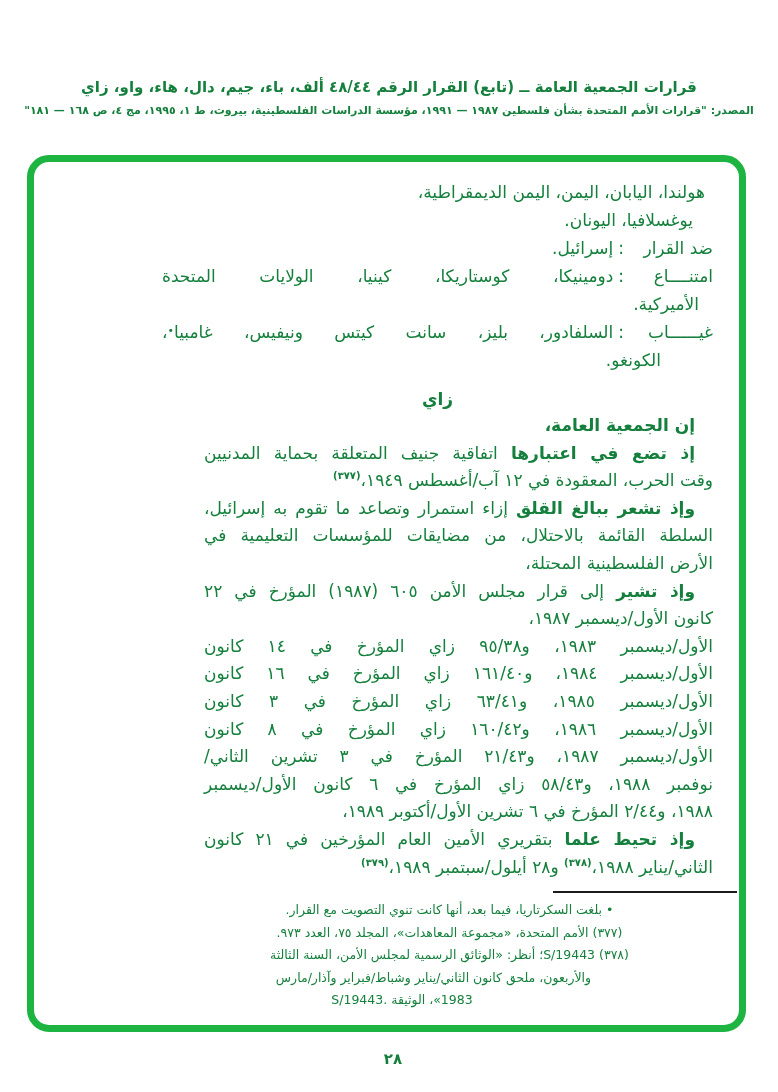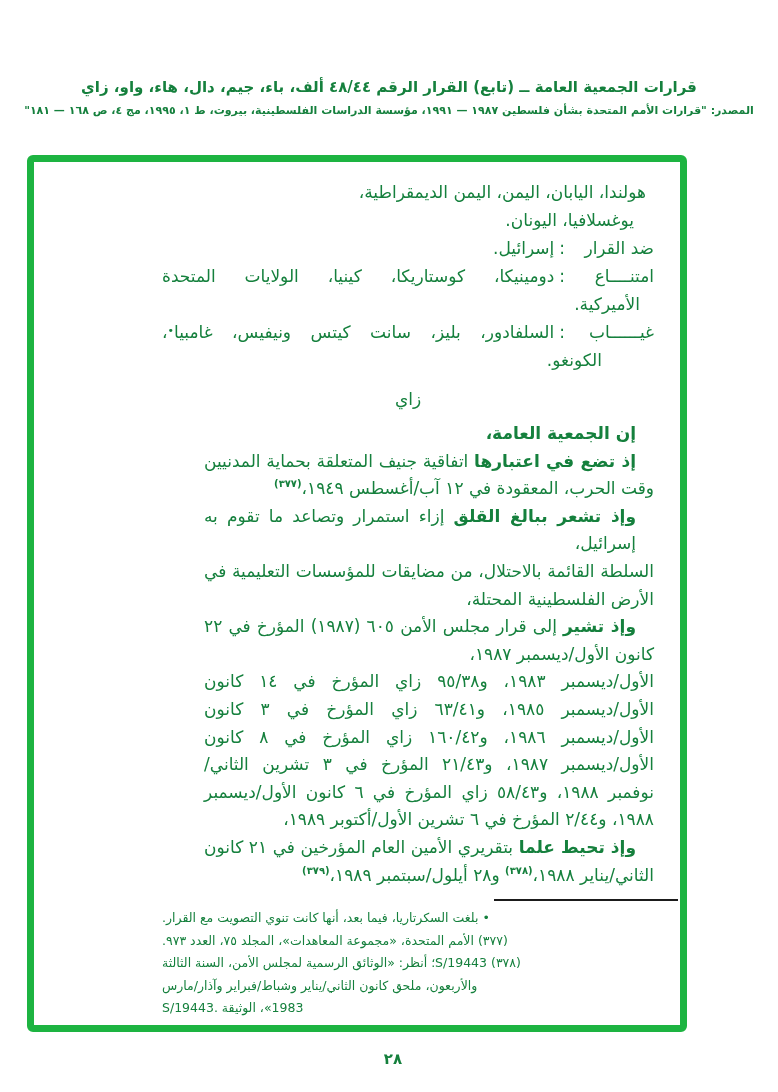--- a/index.html
+++ b/index.html
@@ -20,23 +20,23 @@
   }
   .hdr-source{
     margin-top:5px;
     font-size:11px;font-weight:bold;line-height:15px;
   }
   
   .frame{
     box-sizing:border-box;
     position:absolute;
     left:27px;top:155px;
-    width:660px;height:877px;
+    width:719px;height:877px;
     border:7px solid #1db441;
-    border-radius:6px;
+    border-radius:22px;
     background:#ffffff;
   }
   .content{
     box-sizing:border-box;
     padding:16px 26px 0 128px;
     height:100%;
   }
   
   .bl{
     font-size:17px;
@@ -47,23 +47,23 @@
   .rgt{text-align:right;text-align-last:right;}
   .ind{padding-right:18px;}       
   .ind8{padding-right:8px;}
   .ind20{padding-right:20px;}
   .ind14{padding-right:14px;}
   .ind52{padding-right:52px;}
   .para .bl{line-height:27.6px;margin-left:42px;}
   .vote-label{display:inline-block;min-width:84px;}
   .vote-colon{padding:0 5px;}
   .section-head{
-    margin-top:12px;margin-bottom:8px;
+    margin-top:12px;
     text-align:center;
-    font-size:17px;font-weight:normal;line-height:26px;
+    font-size:17px;font-weight:bold;line-height:26px;
   }
   .bold{font-weight:bold;}
   .fnref{
     font-size:10px;
     vertical-align:7px;
     line-height:0;
     font-weight:bold;
   }
   .star{
     font-size:11px;
@@ -75,21 +75,21 @@
     margin:10px 0 6px -0px;
     margin-right:-24px;
     width:184px;
     border:0;border-top:2px solid #1b1b1b;
     margin-left:auto; 
   }
   .fns{margin-right:-24px;}
   .fn{
     font-size:12.5px;
     line-height:22.5px;
-    text-align:left;
+    text-align:center;
   }
   .fn-ind32{padding-right:32px;}
   .fn-ind95{padding-right:95px;}
   .ltr{direction:ltr;unicode-bidi:isolate;}
   
   .pagenum{
     position:absolute;
     left:8px;right:0;
     top:1050px;
     text-align:center;
@@ -137,20 +137,21 @@
         <div class="bl rgt"><span>وقت الحرب، المعقودة في ١٢ آب/أغسطس ١٩٤٩،</span><sup class="fnref">(٣٧٧)</sup></div>
 
         <div class="bl jst ind"><span class="bold">وإذ تشعر ببالغ القلق</span><span> إزاء استمرار وتصاعد ما تقوم به إسرائيل،</span></div>
         <div class="bl jst">السلطة القائمة بالاحتلال، من مضايقات للمؤسسات التعليمية في</div>
         <div class="bl rgt">الأرض الفلسطينية المحتلة،</div>
 
         <div class="bl jst ind"><span class="bold">وإذ تشير</span><span> إلى قرار مجلس الأمن ٦٠٥ (١٩٨٧) المؤرخ في ٢٢</span></div>
         <div class="bl rgt">كانون الأول/ديسمبر ١٩٨٧،</div>
 
         <div class="bl jst">الأول/ديسمبر ١٩٨٣، و٩٥/٣٨ زاي المؤرخ في ١٤ كانون</div>
+        <div class="bl jst">الأول/ديسمبر ١٩٨٤، و١٦١/٤٠ زاي المؤرخ في ١٦ كانون</div>
         <div class="bl jst">الأول/ديسمبر ١٩٨٥، و٦٣/٤١ زاي المؤرخ في ٣ كانون</div>
         <div class="bl jst">الأول/ديسمبر ١٩٨٦، و١٦٠/٤٢ زاي المؤرخ في ٨ كانون</div>
         <div class="bl jst">الأول/ديسمبر ١٩٨٧، و٢١/٤٣ المؤرخ في ٣ تشرين الثاني/</div>
         <div class="bl jst">نوفمبر ١٩٨٨، و٥٨/٤٣ زاي المؤرخ في ٦ كانون الأول/ديسمبر</div>
         <div class="bl rgt">١٩٨٨، و٢/٤٤ المؤرخ في ٦ تشرين الأول/أكتوبر ١٩٨٩،</div>
 
         <div class="bl jst ind"><span class="bold">وإذ تحيط علما</span><span> بتقريري الأمين العام المؤرخين في ٢١ كانون</span></div>
         <div class="bl rgt"><span>الثاني/يناير ١٩٨٨،</span><sup class="fnref">(٣٧٨)</sup><span> و٢٨ أيلول/سبتمبر ١٩٨٩،</span><sup class="fnref">(٣٧٩)</sup></div>
       </div>
 

